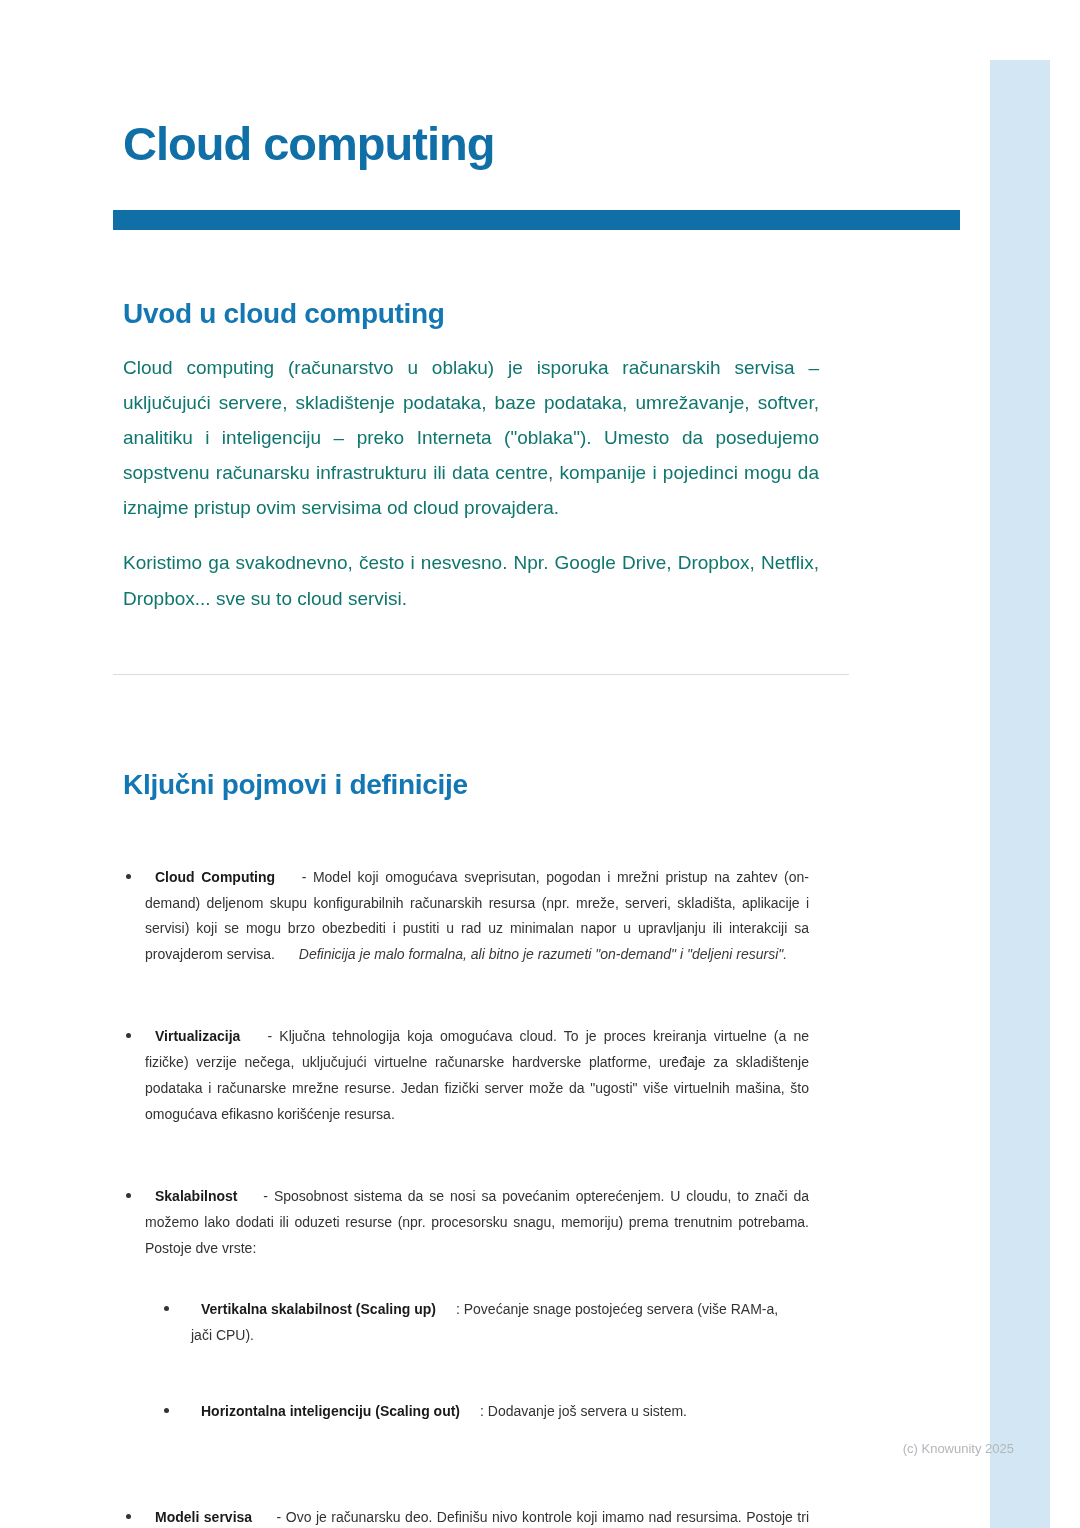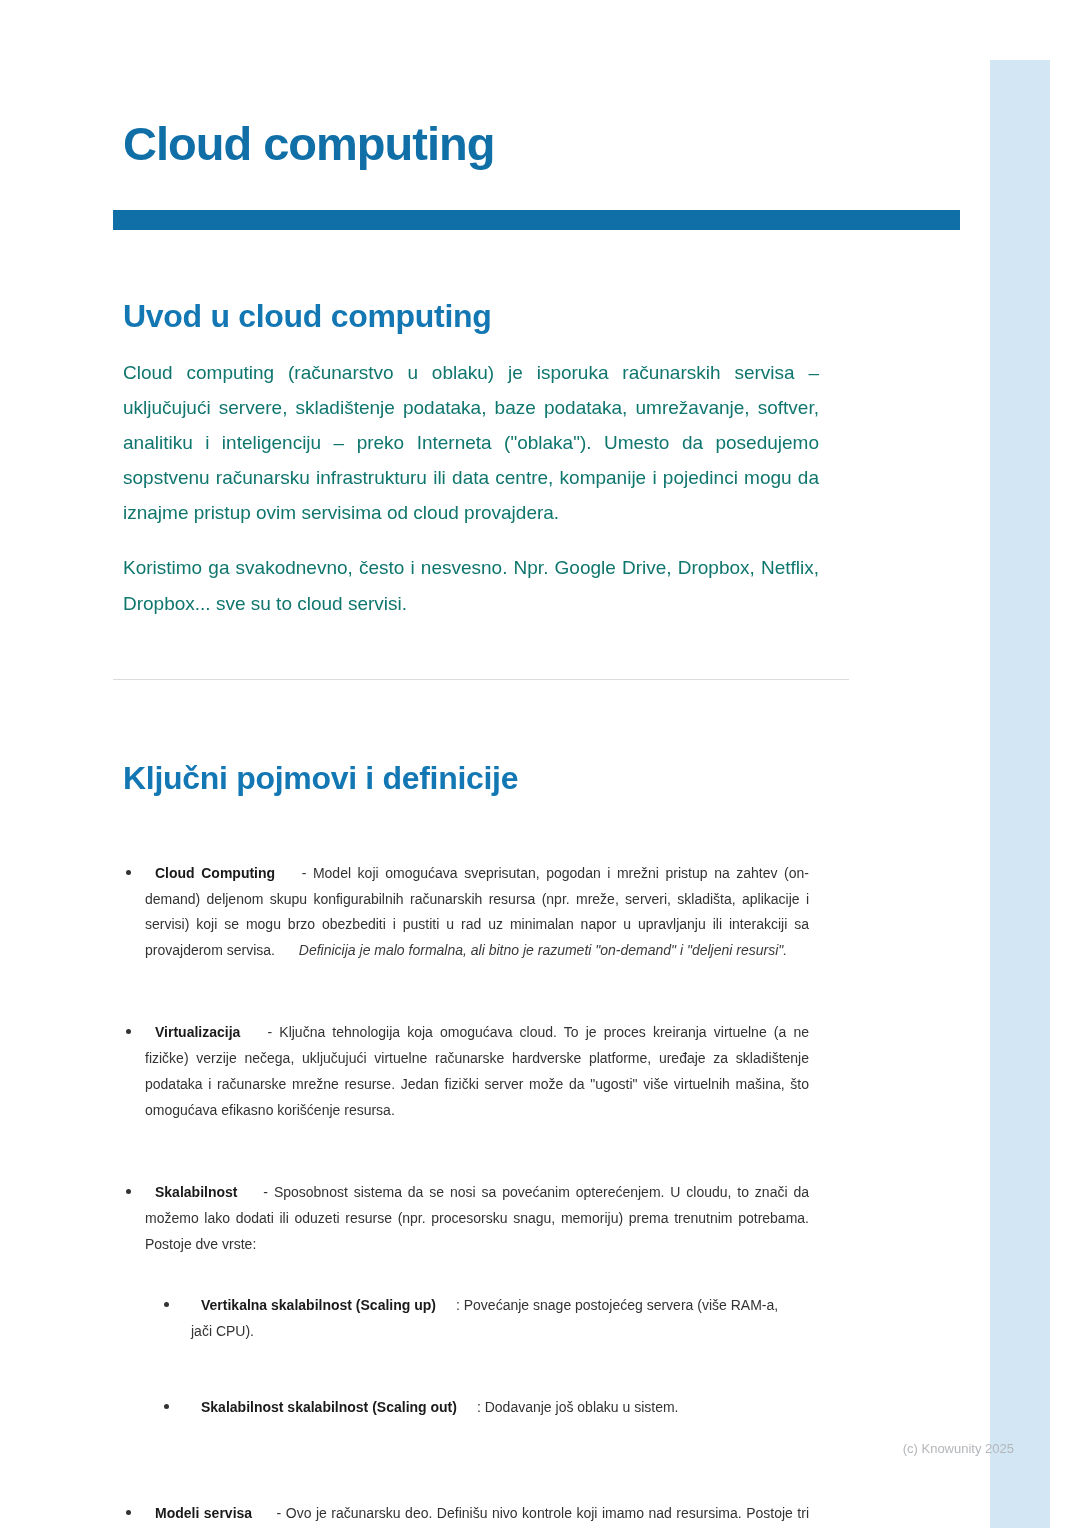--- a/index.html
+++ b/index.html
@@ -35,27 +35,27 @@
     line-height: 1.1;
   }
   .title-rule {
     width: 847px;
     height: 6px;
     background: #0f6fa6;
     margin-top: 30px;
     border: none;
   }
   h2.section-heading {
-    font-size: 32px;
+    font-size: 28px;
     font-weight: bold;
     color: #1277b3;
     letter-spacing: -0.3px;
   }
   .h2-intro { margin-top: 58px; }
-  .h2-terms { margin-top: 50px; }
+  .h2-terms { margin-top: 64px; }
   p.body-para {
     font-size: 19px;
     line-height: 1.85;
     text-align: justify;
     color: #0f766e;
   }
   .section-divider {
     border: none;
     border-top: 1px solid #dcdcdc;
     margin-top: 48px;
@@ -119,21 +119,21 @@
 
     <ul class="term-list">
 
       <li><span class="term">Cloud Computing</span><span> - Model koji omogućava sveprisutan, pogodan i mrežni pristup na zahtev (on-demand) deljenom skupu konfigurabilnih računarskih resursa (npr. mreže, serveri, skladišta, aplikacije i servisi) koji se mogu brzo obezbediti i pustiti u rad uz minimalan napor u upravljanju ili interakciji sa provajderom servisa. </span><span class="note-italic">Definicija je malo formalna, ali bitno je razumeti "on-demand" i "deljeni resursi".</span></li>
 
       <li><span class="term">Virtualizacija</span><span> - Ključna tehnologija koja omogućava cloud. To je proces kreiranja virtuelne (a ne fizičke) verzije nečega, uključujući virtuelne računarske hardverske platforme, uređaje za skladištenje podataka i računarske mrežne resurse. Jedan fizički server može da "ugosti" više virtuelnih mašina, što omogućava efikasno korišćenje resursa.</span></li>
 
       <li><span class="term">Skalabilnost</span><span> - Sposobnost sistema da se nosi sa povećanim opterećenjem. U cloudu, to znači da možemo lako dodati ili oduzeti resurse (npr. procesorsku snagu, memoriju) prema trenutnim potrebama. Postoje dve vrste:</span>
         <ul class="sub-list">
           <li><span class="term">Vertikalna skalabilnost (Scaling up)</span><span>: Povećanje snage postojećeg servera (više RAM-a, jači CPU).</span></li>
-          <li><span class="term">Skalabilnost skalabilnost (Scaling out)</span><span>: Dodavanje još oblaku u sistem.</span></li>
+          <li><span class="term">Horizontalna inteligenciju (Scaling out)</span><span>: Dodavanje još servera u sistem.</span></li>
         </ul>
       </li>
 
       <li><span class="term">Modeli servisa</span><span> - Ovo je računarsku deo. Definišu nivo kontrole koji imamo nad resursima. Postoje tri glavna modela: IaaS, PaaS i SaaS.</span></li>
 
     </ul>
 
   </div>
 
   <div class="watermark">(c) Knowunity 2025</div>

